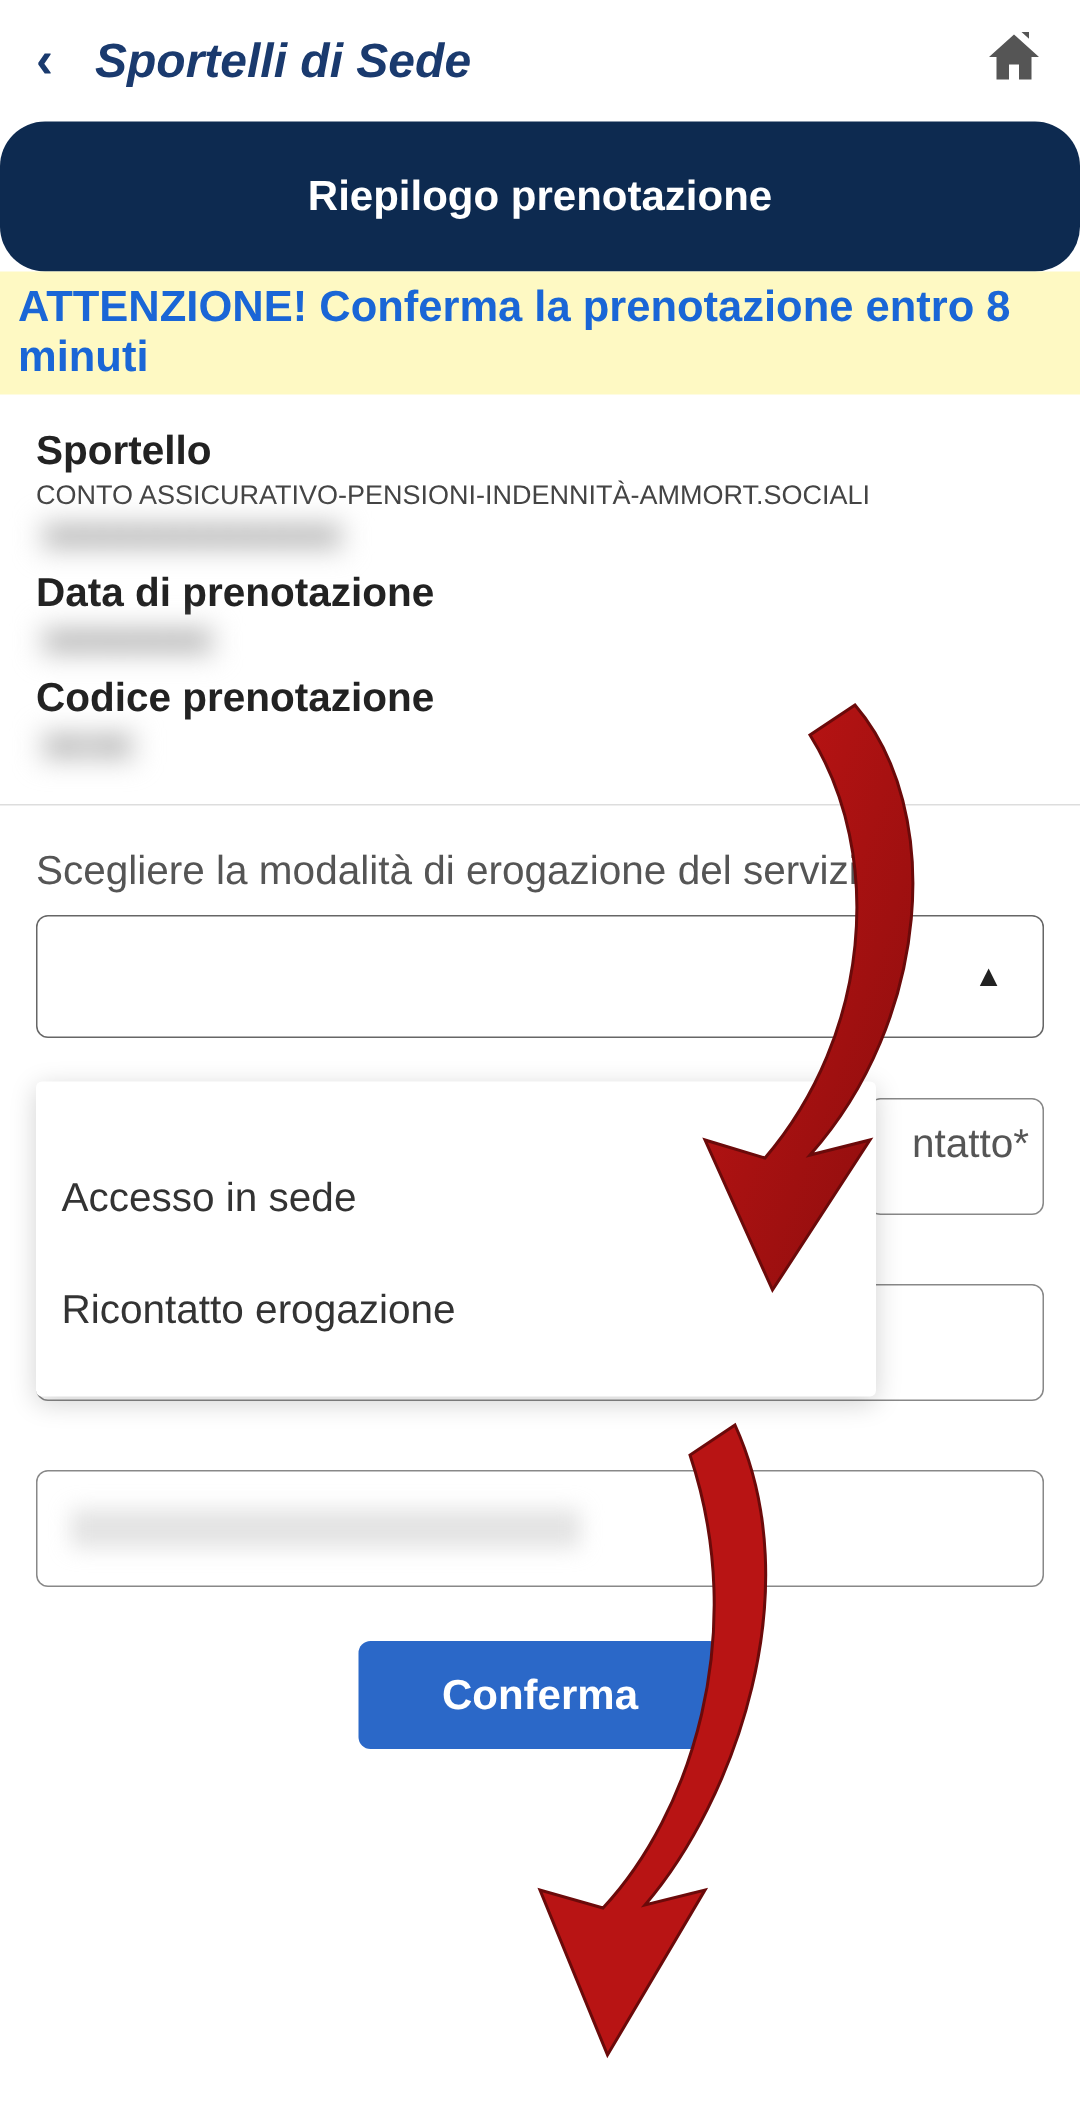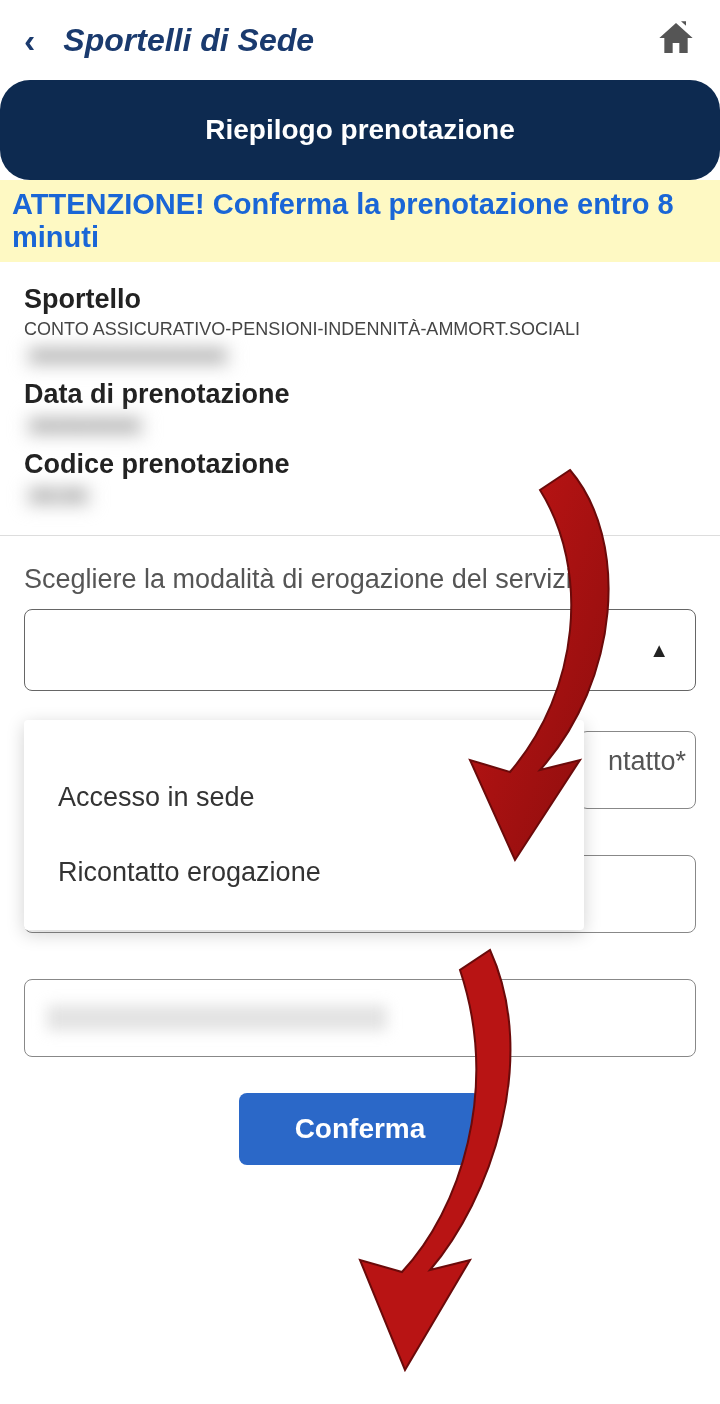--- a/index.html
+++ b/index.html
@@ -20,21 +20,21 @@
 .summary .label:first-child { margin-top:0; }
 .summary .value { font-size:18px; color:#444; font-weight:400; margin-top:4px; word-break:break-word; }
 .blur { filter: blur(8px); background:rgba(200,200,200,.4); display:inline-block; border-radius:3px; padding:2px 8px; }
 
 .form-area { padding:28px 24px 0 24px; position:relative; }
 .form-label { font-size:27px; color:#555; margin-bottom:14px; }
 .select-box { border:1.5px solid #666; border-radius:8px; height:82px; display:flex; align-items:center; justify-content:flex-end; padding:0 26px; position:relative; }
 .select-box .caret { font-size:20px; color:#222; }
 
 .dropdown { position:absolute; top:184px; left:24px; width:560px; background:#fff; box-shadow:0 4px 18px rgba(0,0,0,.18); border-radius:4px; padding:40px 0 20px 0; z-index:5; }
-.dropdown .opt { padding:22px 34px; font-size:27px; color:#333; cursor:pointer; }
+.dropdown .opt { padding:22px 17px; font-size:27px; color:#333; cursor:pointer; }
 
 .hidden-field-label { position:absolute; right:34px; top:210px; font-size:27px; color:#555; }
 .field-box { border:1.5px solid #888; border-radius:8px; height:78px; margin-top:20px; }
 .field-box.offset1 { margin-top:40px; margin-left:555px; width:117px; }
 .field-box.full { margin-top:46px; }
 .field-box.blurcontent { display:flex; align-items:center; padding:0 22px; }
 .field-box.blurcontent .blur { filter:blur(7px); background:rgba(200,200,200,.5); height:26px; width:340px; border-radius:3px; }
 
 .confirm-btn { display:block; margin:36px auto 0 auto; background:#2b68c8; color:#fff; border:none; border-radius:8px; font-size:28px; font-weight:700; padding:20px 56px; cursor:pointer; }
 

